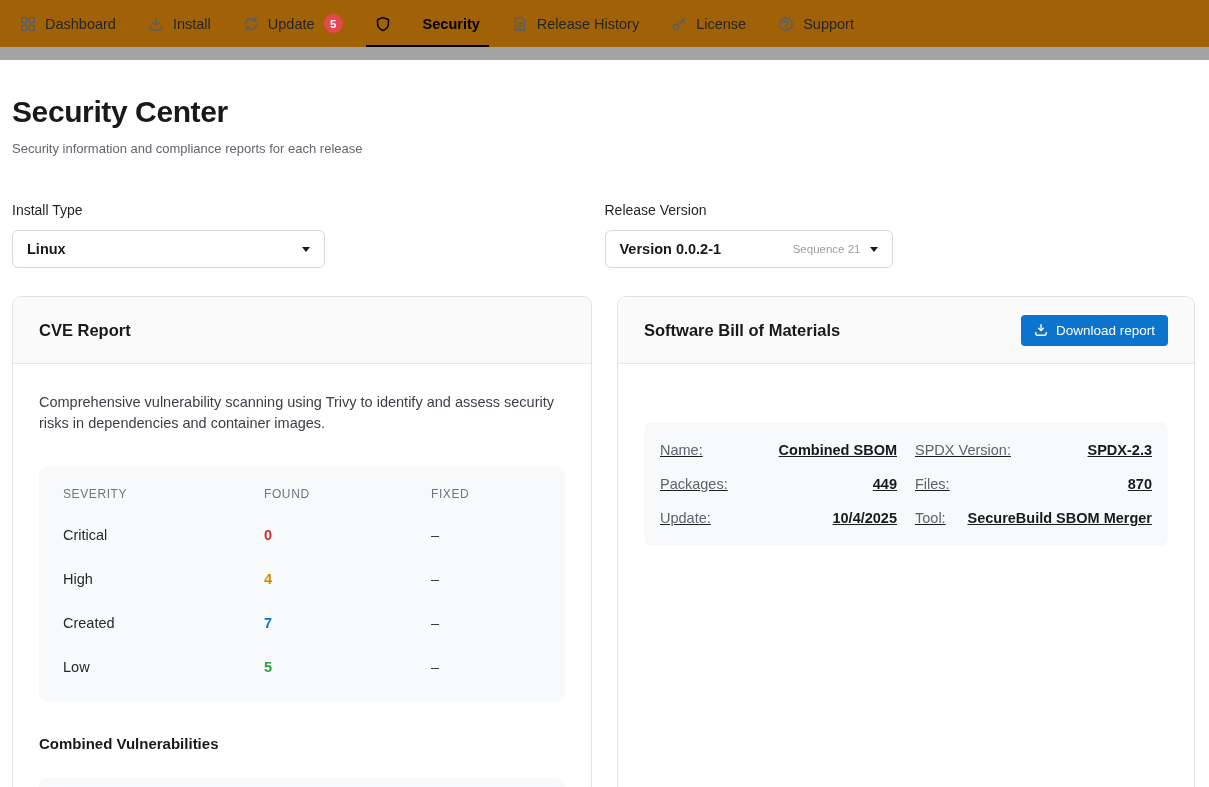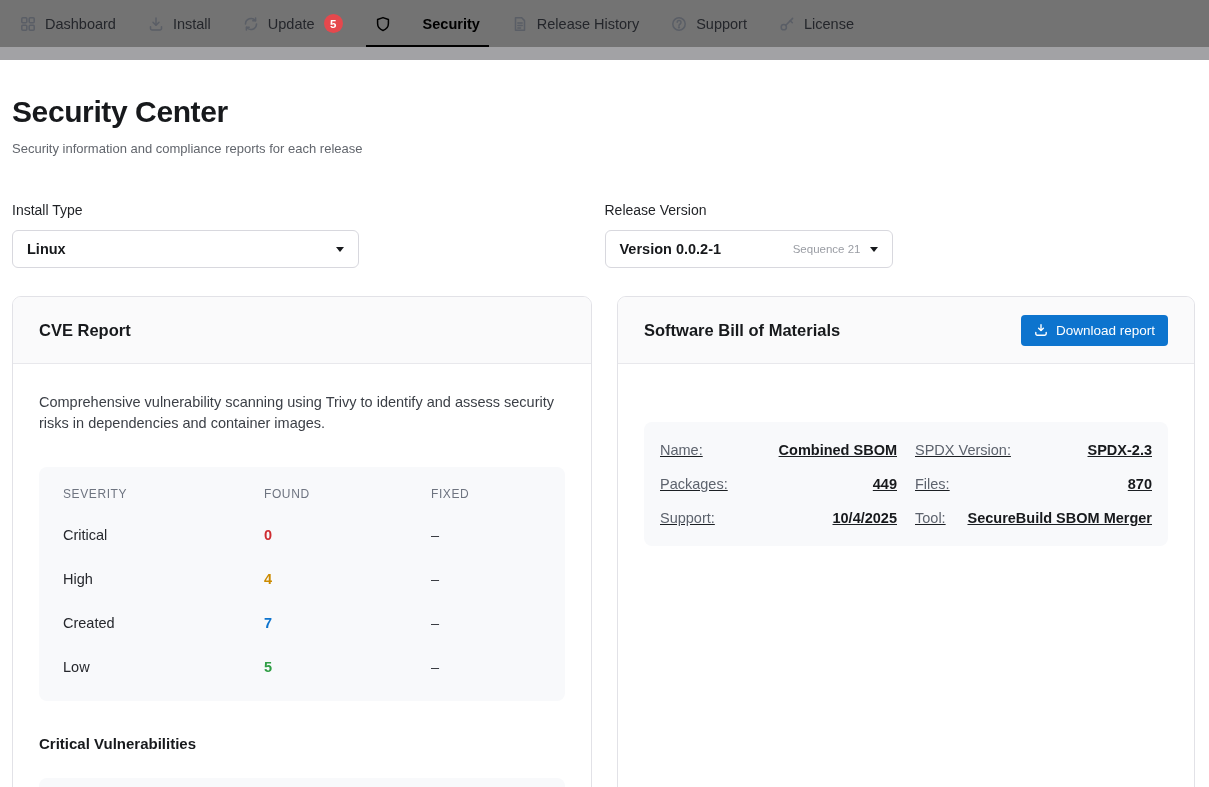--- a/index.html
+++ b/index.html
@@ -3,21 +3,21 @@
 <meta charset="utf-8">
 <style>
   * { box-sizing: border-box; margin: 0; padding: 0; }
   html,body { width:1209px; height:787px; overflow:hidden; }
   body {
     font-family: "Liberation Sans", sans-serif;
     background:#fff; color:#1c2024;
   }
 
   
-  .topnav { display:flex; align-items:stretch; height:47px; background:#737373; padding:0 4px; }
+  .topnav { display:flex; align-items:stretch; height:47px; background:#a16207; padding:0 4px; }
   .nav-item {
     position:relative; display:flex; align-items:center; gap:9px;
     padding:0 16px; background:none; border:none; cursor:pointer;
     font-family:inherit; font-size:14.5px; color:#24262b; font-weight:400;
   }
   .nav-item .nicon { display:flex; color:#5a5e66; }
   .nav-item.active { font-weight:600; color:#000;gap:32px; }
   .nav-item.active .nicon { color:#000; }
   .nav-item.active::after {
     content:""; position:absolute; left:7px; right:7px; bottom:0; height:2px; background:#000;
@@ -32,21 +32,21 @@
   
   .content { padding:0 12px; }
   .page-title { margin-top:35px; font-size:30px; font-weight:700; letter-spacing:-0.4px; color:#17191c; }
   .page-subtitle { margin-top:12px; font-size:13px; color:#62666d; }
 
   
   .filters { display:flex; margin-top:46px; }
   .filter-col { width:605px; }
   .filter-label { display:block; font-size:14px; color:#1f2125; margin-bottom:12px; }
   .select {
-    width:347px; height:38px; border:1px solid #d8d8de; border-radius:6px; background:#fff;
+    width:313px; height:38px; border:1px solid #d8d8de; border-radius:6px; background:#fff;
     display:flex; align-items:center; padding:0 14px; cursor:pointer;
     font-family:inherit; font-size:14.5px; font-weight:700; color:#17191c;
   }
   .select .caret {
     width:0; height:0; border-left:4.5px solid transparent; border-right:4.5px solid transparent;
     border-top:5.5px solid #17191c; margin-left:auto;
   }
   .select .seq { margin-left:auto; margin-right:9px; font-size:11.5px; font-weight:400; color:#9a9da4; }
   .select .seq + .caret { margin-left:0; }
 
@@ -144,38 +144,38 @@
       <svg width="16" height="16" viewBox="0 0 16 16" fill="none" stroke="currentColor" stroke-width="1.5" stroke-linecap="round" stroke-linejoin="round">
           <path d="M3.5 1.8h6.2l2.8 2.8v9.6H3.5z"></path>
           <path d="M5.8 7h4.4M5.8 9.5h4.4M5.8 12h2.8"></path>
         </svg>
     </span>
     <span>Release History</span>
   </button>
 
   <button class="nav-item">
     <span class="nicon">
+      <svg width="16" height="16" viewBox="0 0 16 16" fill="none" stroke="currentColor" stroke-width="1.5" stroke-linecap="round" stroke-linejoin="round">
+          <circle cx="4.8" cy="11.2" r="2.6"></circle>
+          <path d="M6.8 9.2 13.6 2.4"></path>
+          <path d="M11.3 4.7l2 2"></path>
+        </svg>
+    </span>
+    <span>License</span>
+  </button>
+
+  <button class="nav-item">
+    <span class="nicon">
       <svg width="16" height="16" viewBox="0 0 16 16" fill="none" stroke="currentColor" stroke-width="1.5" stroke-linecap="round">
           <circle cx="8" cy="8" r="6.2"></circle>
           <path d="M6.2 6.3a1.9 1.9 0 1 1 3.1 1.5c-.6.5-1.3.8-1.3 1.7"></path>
           <circle cx="8" cy="11.4" r="0.4" fill="currentColor"></circle>
         </svg>
     </span>
     <span>Support</span>
-  </button>
-
-  <button class="nav-item">
-    <span class="nicon">
-      <svg width="16" height="16" viewBox="0 0 16 16" fill="none" stroke="currentColor" stroke-width="1.5" stroke-linecap="round" stroke-linejoin="round">
-          <circle cx="4.8" cy="11.2" r="2.6"></circle>
-          <path d="M6.8 9.2 13.6 2.4"></path>
-          <path d="M11.3 4.7l2 2"></path>
-        </svg>
-    </span>
-    <span>License</span>
   </button>
 </nav>
 
 <div class="gray-band"></div>
 
 <main class="content">
   <h1 class="page-title">Security Center</h1>
   <div class="page-subtitle">Security information and compliance reports for each release</div>
 
   <div class="filters">
@@ -227,21 +227,21 @@
             <div class="found" style="color: rgb(13, 116, 206);">7</div>
             <div class="fixed">–</div>
           </div>
           <div class="sev-row body">
             <div>Low</div>
             <div class="found" style="color: rgb(47, 158, 68);">5</div>
             <div class="fixed">–</div>
           </div>
         </div>
 
-        <h3 class="cv-title">Critical Vulnerabilities</h3>
+        <h3 class="cv-title">Combined Vulnerabilities</h3>
         <div class="cv-head">
           
           
           
         </div>
       </div>
     </section>
 
     <section class="card card-sbom">
       <div class="card-header">
@@ -275,21 +275,21 @@
               <span class="sbom-label">Packages:</span>
               <span class="sbom-value">449</span>
             </div>
             <div class="sbom-cell">
               <span class="sbom-label">Files:</span>
               <span class="sbom-value">870</span>
             </div>
           </div>
           <div class="sbom-row">
             <div class="sbom-cell">
-              <span class="sbom-label">Support:</span>
+              <span class="sbom-label">Update:</span>
               <span class="sbom-value">10/4/2025</span>
             </div>
             <div class="sbom-cell">
               <span class="sbom-label">Tool:</span>
               <span class="sbom-value">SecureBuild SBOM Merger</span>
             </div>
           </div>
         </div>
       </div>
     </section>

